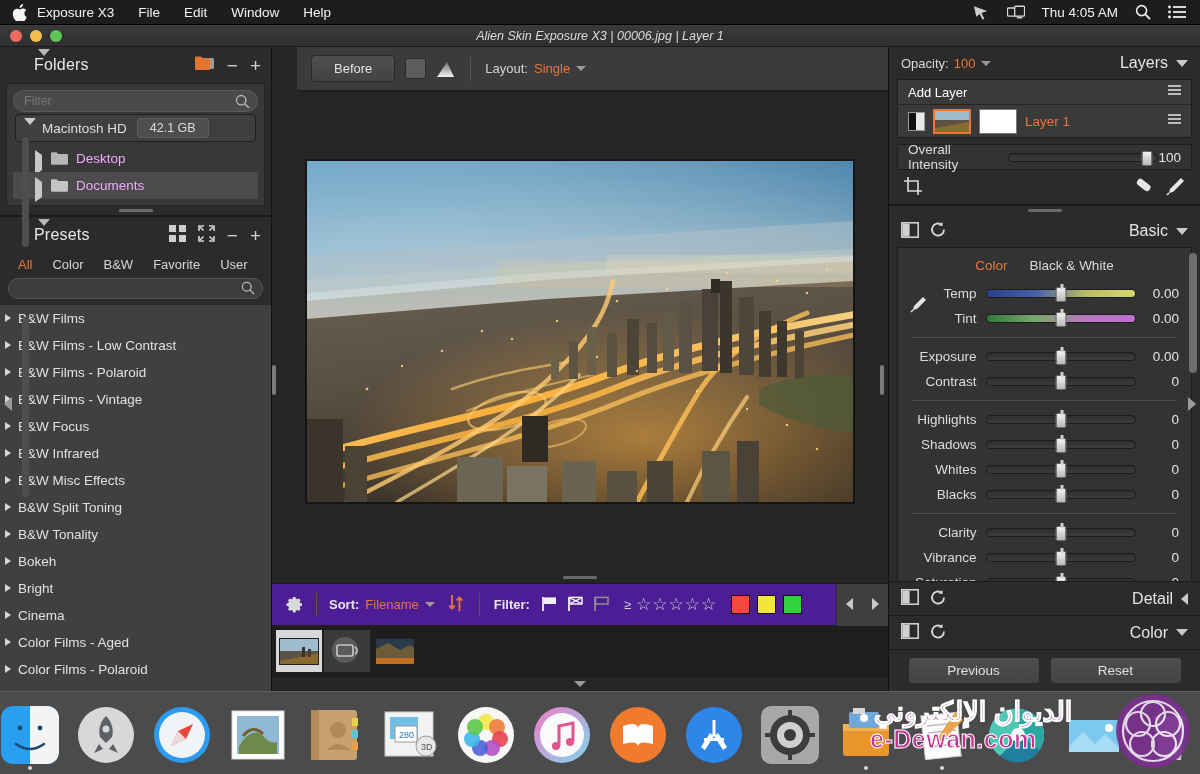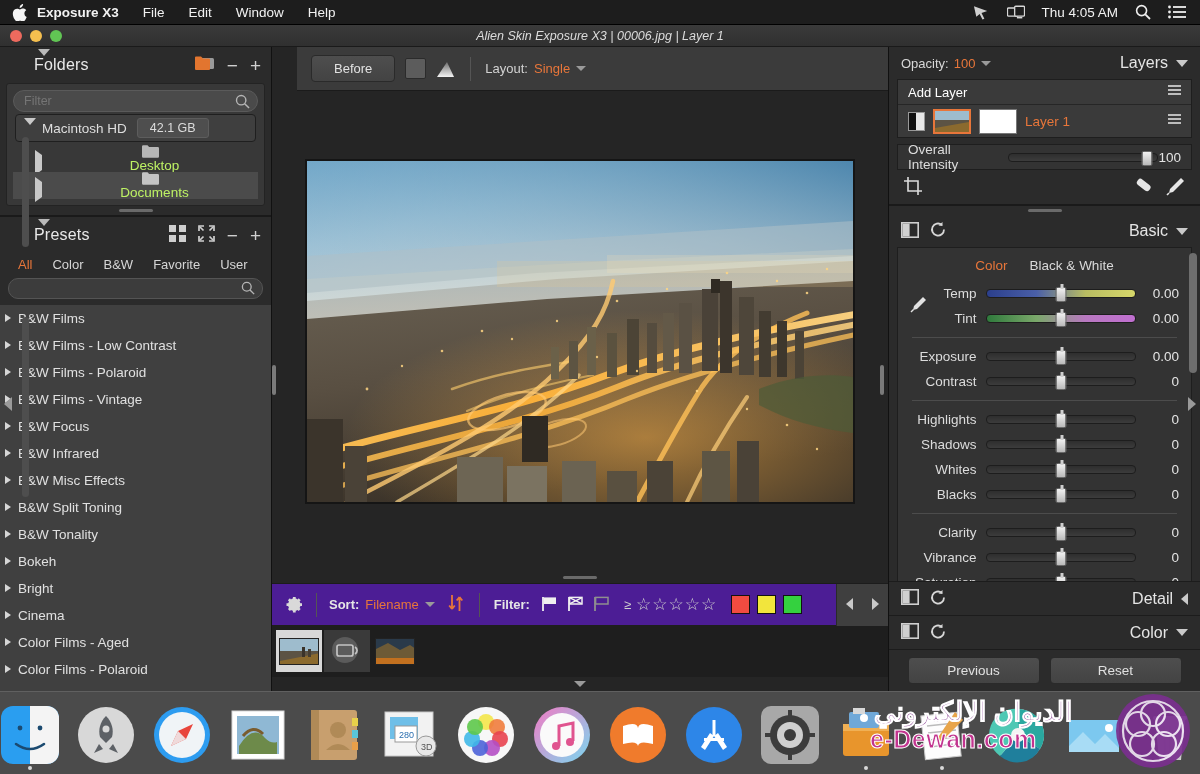--- a/index.html
+++ b/index.html
@@ -13,21 +13,21 @@
   .screen { position:relative; width:1200px; height:774px; background:#2a2a2a; }
 
   
   .menubar {
     position:absolute; left:0; top:0; width:1200px; height:25px;
     background:#1d1d1d; display:flex; align-items:center; z-index:50;
     border-bottom:1px solid #000;
   }
   .mb-left { display:flex; align-items:center; gap:0; padding-left:12px; }
   .mb-item { color:#f2f2f2; font-size:13.5px; padding:0 12px; line-height:25px; white-space:nowrap;}
-  .mb-item.bold { font-weight:bold; padding-left:6px;}
+  .mb-item.bold { font-weight:normal; padding-left:6px;}
   .apple-logo { width:15px; height:17px; margin-right:4px; position:relative; display:inline-block; }
   .mb-right { margin-left:auto; display:flex; align-items:center; gap:16px; padding-right:14px; }
   .mb-clock { color:#f2f2f2; font-size:13.5px; }
   .mbicon { width:18px; height:16px; display:flex; align-items:center; justify-content:center; }
 
   
   .window { position:absolute; left:0; top:25px; width:1200px; height:666px; background:#2b2b2b; }
   .titlebar {
     height:22px; background:linear-gradient(#3a3a3a,#303030);
     display:flex; align-items:center; position:relative;
@@ -64,21 +64,21 @@
     font-family:"Liberation Sans",sans-serif;
   }
   .filter-wrap { position:relative; }
   .mag { position:absolute; right:8px; top:4px; }
 
   .tree-row { display:flex; align-items:center; height:26px; padding-left:4px; font-size:13.5px; color:#dedede; }
   .tree-row.vol { background:#3f3f3f; border:1px solid #1f1f1f; border-radius:4px; margin:2px 2px 3px 2px; height:28px; padding-left:26px; position:relative;}
   .vol-tri { position:absolute; left:8px; top:10px; }
   .gbadge { margin-left:10px; background:#4e4e4e; border:1px solid #5d5d5d; border-radius:3px;
             font-size:12.5px; color:#dcdcdc; padding:2px 12px; }
-  .tree-child { display:flex; align-items:center; height:27px; padding-left:38px; font-size:13.5px; color:#bef264; position:relative;flex-direction:column;}
+  .tree-child { display:flex; align-items:center; height:27px; padding-left:38px; font-size:13.5px; color:#f0abfc; position:relative;}
   .tree-child.sel { background:#4b4b4b; }
   .child-tri { position:absolute; left:22px; top:10px; }
   .folder-ico { width:17px; height:13px; margin-right:8px; position:relative; display:inline-block; }
 
   .panel-divider { height:2px; background:#1a1a1a; }
 
   .presets-tabs { display:flex; gap:0; padding:2px 8px 4px 8px; }
   .ptab { font-size:13px; color:#d6d6d6; padding:2px 10px; }
   .ptab.active { color:#e8763a; }
   .psearch-wrap { position:relative; margin:0 8px 6px 8px; }

